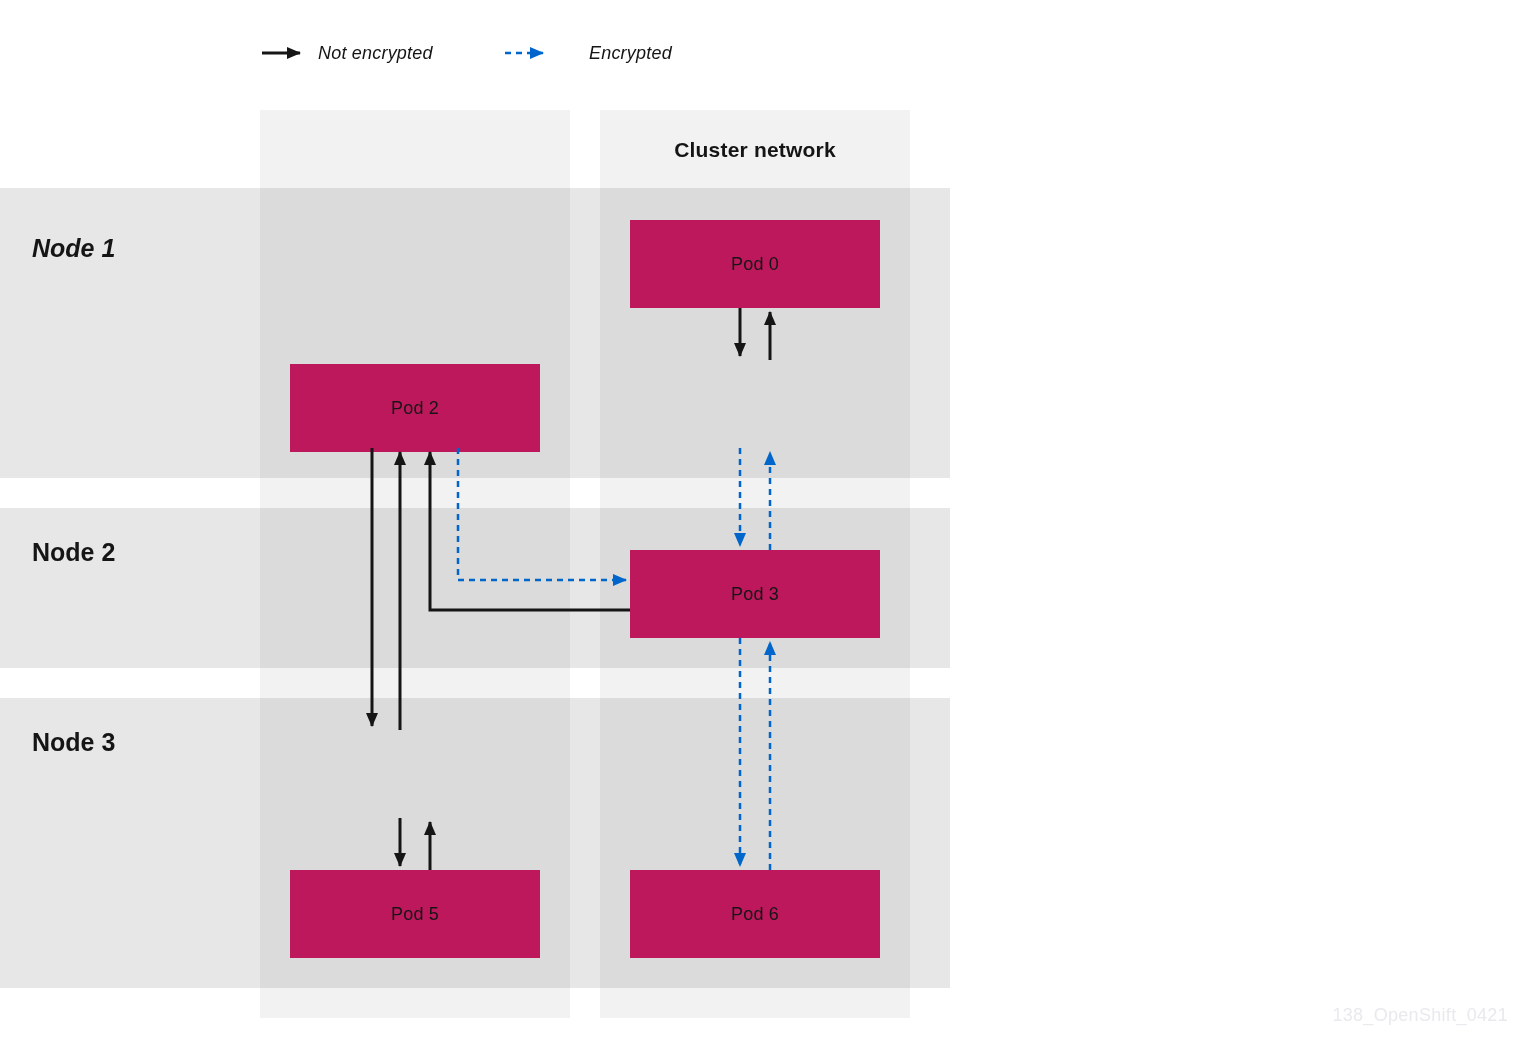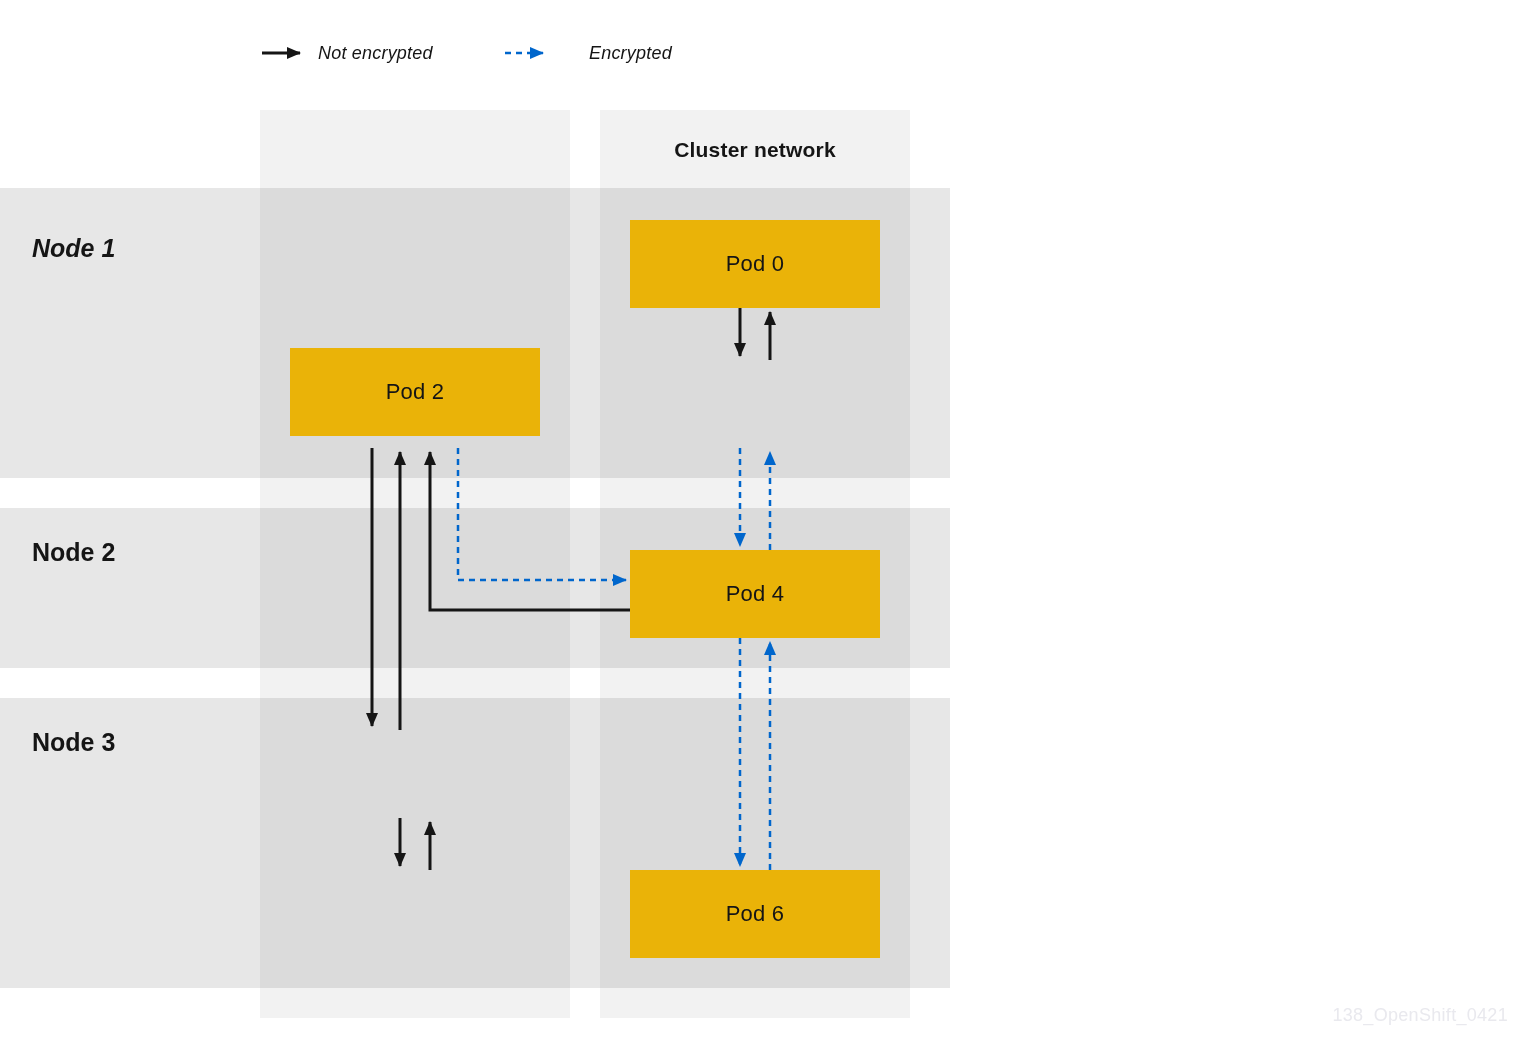--- a/index.html
+++ b/index.html
@@ -55,25 +55,25 @@
     font-weight: bold;
   }
   .node-label-1 { top: 234px; font-style: italic; }
   .node-label-2 { top: 538px; }
   .node-label-3 { top: 728px; }
   
   .pod {
     position: absolute;
     width: 250px;
     height: 88px;
-    background: #eab308;
+    background: #be185d;
     display: flex;
     align-items: center;
     justify-content: center;
-    font-size: 22px;
+    font-size: 18px;
     letter-spacing: 0.2px;
   }
   
   .legend-label {
     position: absolute;
     top: 43px;
     font-size: 18px;
     font-style: italic;
     letter-spacing: 0.2px;
   }
@@ -108,22 +108,23 @@
   <div class="node-band node-2"></div>
   <div class="node-band node-3"></div>
 
   <div class="col-header" style="left:600px;">Cluster network</div>
 
   <div class="node-label node-label-1">Node 1</div>
   <div class="node-label node-label-2">Node 2</div>
   <div class="node-label node-label-3">Node 3</div>
 
   <div class="pod" style="left:630px; top:220px;">Pod 0</div>
-  <div class="pod" style="left:290px; top:348px;">Pod 2</div>
-  <div class="pod" style="left:630px; top:550px;">Pod 4</div>
+  <div class="pod" style="left:290px; top:364px;">Pod 2</div>
+  <div class="pod" style="left:630px; top:550px;">Pod 3</div>
+  <div class="pod" style="left:290px; top:870px;">Pod 5</div>
   <div class="pod" style="left:630px; top:870px;">Pod 6</div>
 
   <div class="legend-label legend-not-encrypted">Not encrypted</div>
   <div class="legend-label legend-encrypted">Encrypted</div>
 
   <svg class="arrows" width="1520" height="1054" viewBox="0 0 1520 1054">
     <defs>
       <marker id="ah-black" markerUnits="userSpaceOnUse" markerWidth="16" markerHeight="14" refX="14" refY="7" orient="auto">
         <path d="M1,1 L15,7 L1,13 Z" fill="#151515"></path>
       </marker>

